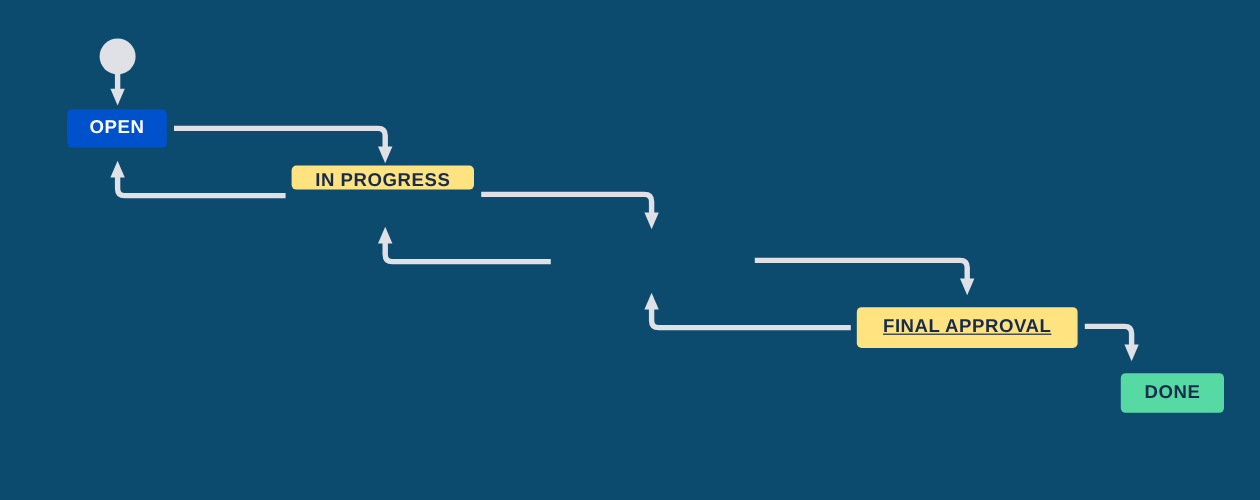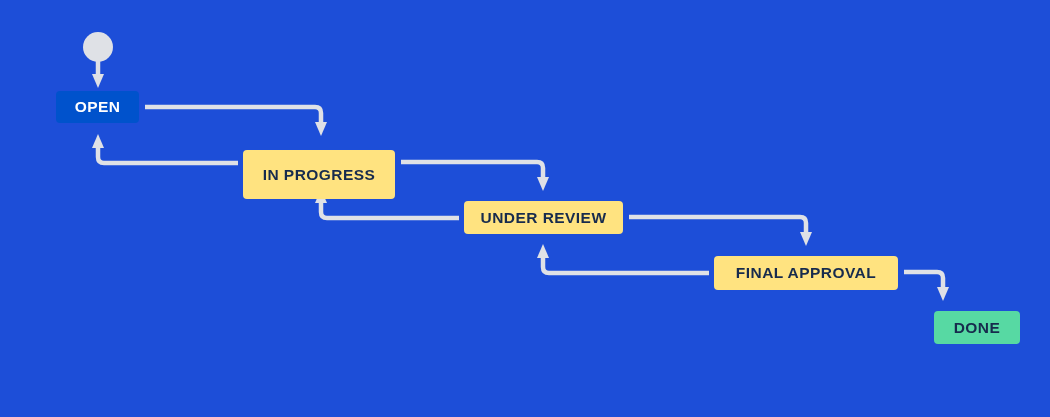--- a/index.html
+++ b/index.html
@@ -11,21 +11,21 @@
     width: 1050px;
     height: 417px;
     background: #FFFFFF;
     font-family: "Liberation Sans", sans-serif;
     overflow: hidden;
   }
   #canvas {
     position: relative;
     width: 1050px;
     height: 417px;
-    background: #1d4ed8;
+    background: #0c4a6e;
   }
   #connector-layer {
     position: absolute;
     left: 0;
     top: 0;
     width: 1050px;
     height: 417px;
   }
   .node {
     position: absolute;
@@ -106,29 +106,26 @@
       <path d="M 937 287 L 949 287 L 943 301 Z" fill="#DFE1E6"></path>
     </g>
   </svg>
 
   <div class="start-dot" style="left:83px; top:32px; width:30px; height:30px;"></div>
 
   <div class="node node-open" style="left:56px; top:91px; width:83px; height:32px;">
     <span>OPEN</span>
   </div>
 
-  <div class="node node-progress" style="left:243px; top:150px; width:152px; height:49px;">
+  <div class="node node-progress" style="left:243px; top:138px; width:152px; height:20px;align-items:flex-end;">
     <span>IN PROGRESS</span>
   </div>
 
-  <div class="node node-review" style="left:464px; top:201px; width:159px; height:33px;">
-    <span>UNDER REVIEW</span>
-  </div>
 
-  <div class="node node-approval" style="left:714px; top:256px; width:184px; height:34px;">
+  <div class="node node-approval" style="left:714px; top:256px; width:184px; height:34px;text-decoration:underline;">
     <span>FINAL APPROVAL</span>
   </div>
 
   <div class="node node-done" style="left:934px; top:311px; width:86px; height:33px;">
     <span>DONE</span>
   </div>
 
 </div>
 
 </body></html>

